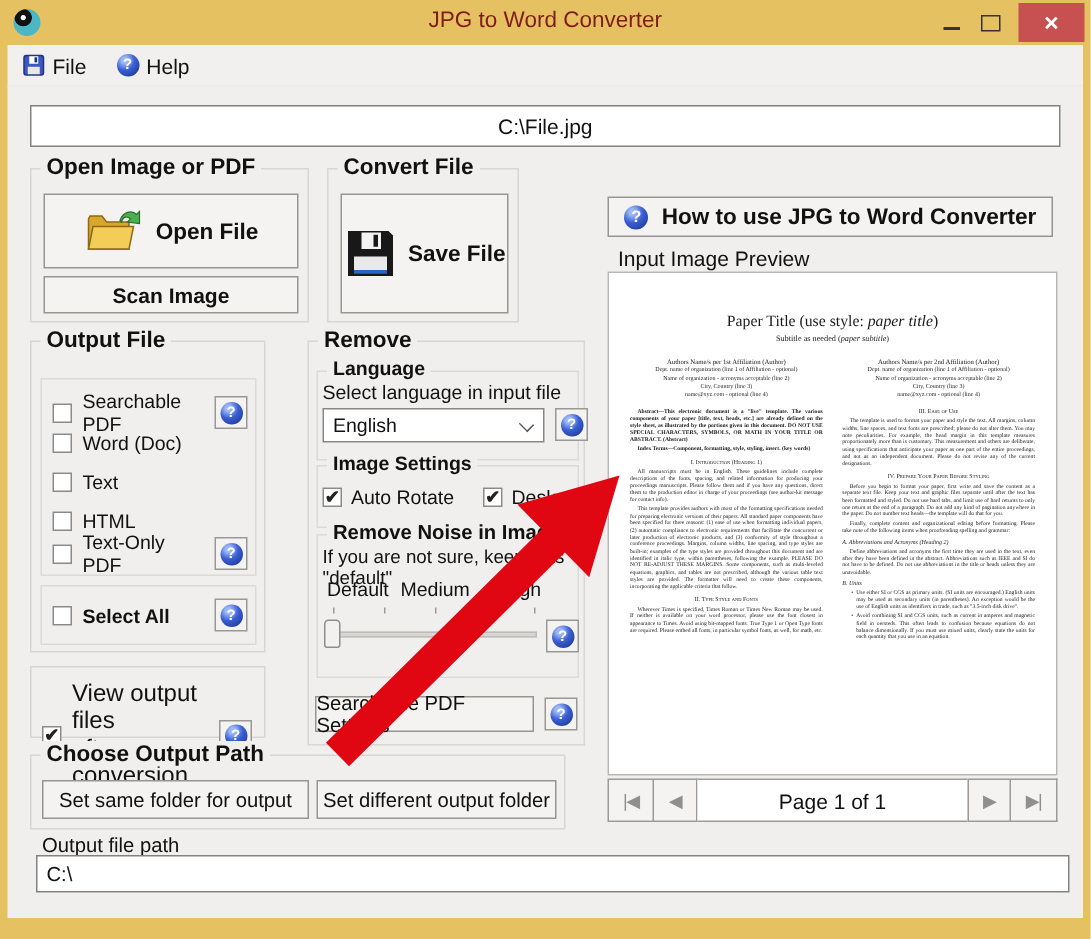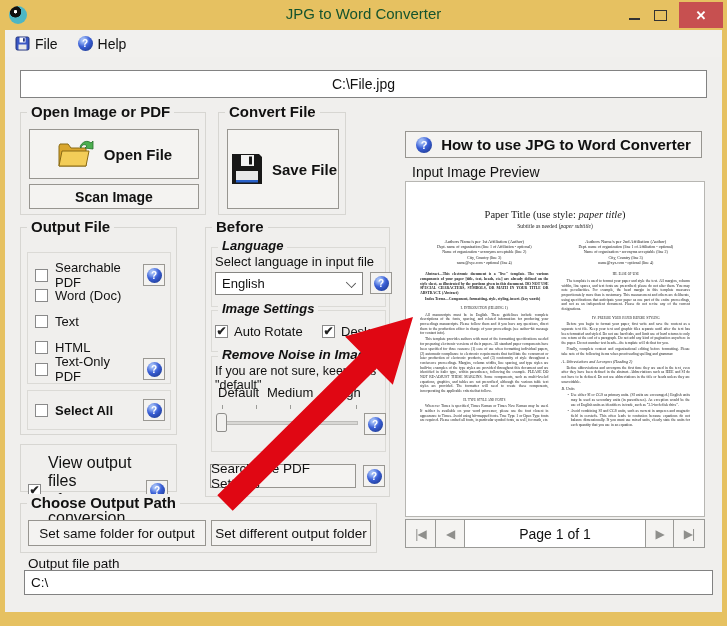--- a/index.html
+++ b/index.html
@@ -7,41 +7,41 @@
     width:727px;height:626px;position:relative;overflow:hidden;
     background:#e6c161;
     font-family:"Liberation Sans",sans-serif;
     font-size:13px;color:#111;
     -webkit-font-smoothing:antialiased;
   }
   
   .titlebar{position:absolute;left:0;top:0;width:727px;height:30px;}
   .appicon{position:absolute;left:9px;top:6px;width:18px;height:18px;border-radius:50%;
     background:radial-gradient(circle at 36% 32%, #ffffff 0 1.5px, #101010 2px 5.5px, #4db6c4 6px 9px);}
-  .wtitle{position:absolute;left:0;top:5px;width:727px;text-align:center;font-size:15px;color:#14532d;}
+  .wtitle{position:absolute;left:0;top:5px;width:727px;text-align:center;font-size:15px;color:#7f1d1d;}
   .capbtns{position:absolute;right:4px;top:2px;height:26px;display:flex;align-items:center;}
   .btn-min,.btn-max{width:26px;height:26px;display:flex;align-items:center;justify-content:center;}
   .btn-min .g{width:11px;height:2px;background:#333;margin-top:8px;}
   .btn-max .g{width:11px;height:9px;border:1.5px solid #333;background:transparent;}
   .btn-close{width:44px;height:26px;background:#c75050;color:#fff;display:flex;align-items:center;
     justify-content:center;font-size:13px;font-weight:bold;margin-left:6px;}
   .menubar{position:absolute;left:5px;top:30px;width:717px;height:27px;background:#f1f0ee;
     border-bottom:1px solid #d8d7d4;display:flex;align-items:center;}
   .menuitem{display:flex;align-items:center;gap:5px;padding:0 10px;height:100%;font-size:14px;}
   .client{position:absolute;left:5px;top:57px;width:717px;height:555px;background:#f0efed;}
 
   
   .abs{position:absolute;}
   .tbox{background:#fff;border:1px solid #828282;display:flex;align-items:center;font-size:14px;}
   .btn{background:#f4f3f1;border:1px solid #979590;display:flex;align-items:center;
     justify-content:center;box-sizing:border-box;}
   .groupbox{position:absolute;border:1px solid #d7d6d2;box-sizing:border-box;}
   .gb-label{position:absolute;top:-10px;left:6px;background:#f0efed;padding:0 4px;font-weight:bold;}
   .gb-label.big{font-size:15px;}
-  .gb-label.sm{font-size:13px;font-style:italic;}
+  .gb-label.sm{font-size:13px;}
   .innerbox{position:absolute;border:1px solid #dbdad6;box-sizing:border-box;}
   .cb{width:13px;height:13px;background:#fff;border:1px solid #8a8a8a;box-sizing:border-box;
     display:flex;align-items:center;justify-content:center;flex:none;}
   .cb .chk{font-size:12px;line-height:10px;color:#222;font-weight:bold;margin-top:-2px;}
   .helpbtn{width:22px;height:22px;background:#f4f3f1;border:1px solid #9a9893;box-sizing:border-box;
     display:flex;align-items:center;justify-content:center;flex:none;}
   .qball{width:16px;height:16px;border-radius:50%;color:#fff;font-size:11px;font-weight:bold;
     display:flex;align-items:center;justify-content:center;
     background:radial-gradient(circle at 35% 28%, #9db9f5 0 2px, #3a5fd6 45%, #16307e 100%);}
   .qball.sm{width:15px;height:15px;font-size:10px;}
@@ -276,21 +276,21 @@
     <span class="twoLine" style="flex:1;">
       <span>View output files</span><br><span>after conversion</span>
     </span>
     <span class="helpbtn">
         <span class="qball sm">?</span>
       </span>
   </div>
 </div>
 
 <div class="groupbox" style="left:205px;top:227px;width:185px;height:270px;">
-  <span class="gb-label big">Before</span>
+  <span class="gb-label big">Remove</span>
 
   <div class="groupbox" style="left:5px;top:19px;width:175px;height:60px;border-color:#dbdad6;">
     <span class="gb-label sm">Language</span>
     <div style="position:absolute;left:3px;top:6px;font-size:13px;">Select language in input file</div>
     <div class="combo" style="position:absolute;left:3px;top:24px;width:148px;height:23px;padding-left:6px;">
       <span>English</span>
       <span class="chev"></span>
     </div>
     <span class="helpbtn" style="position:absolute;left:158px;top:24px;">
         <span class="qball sm">?</span>

